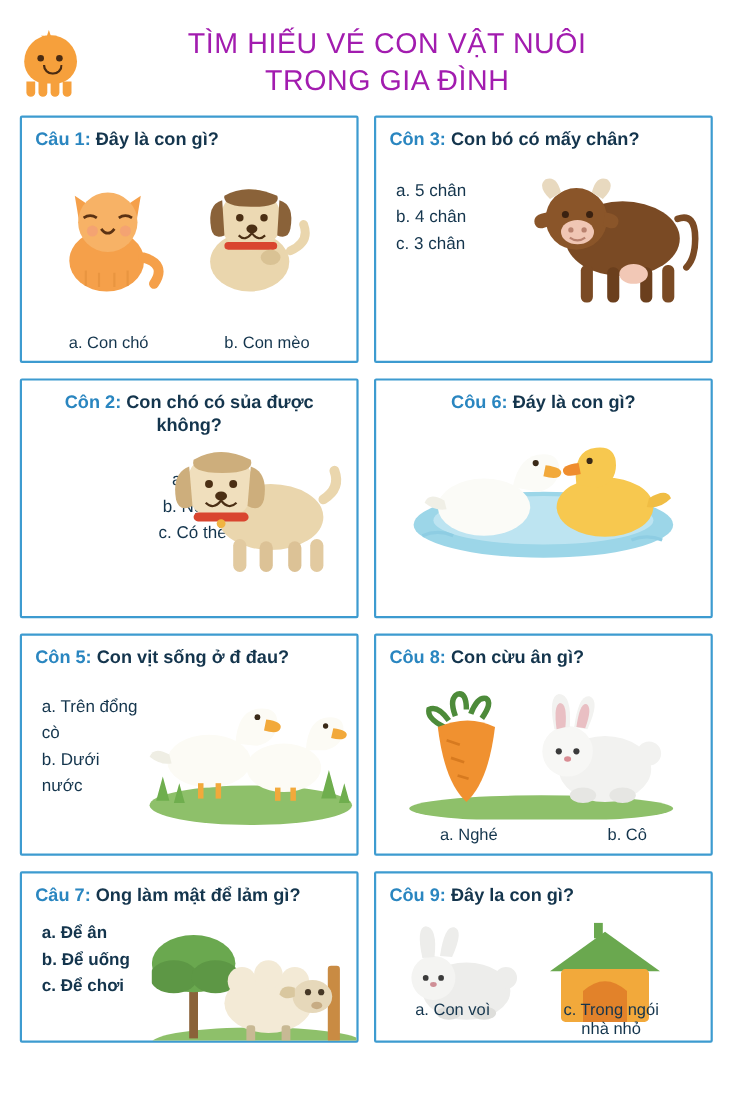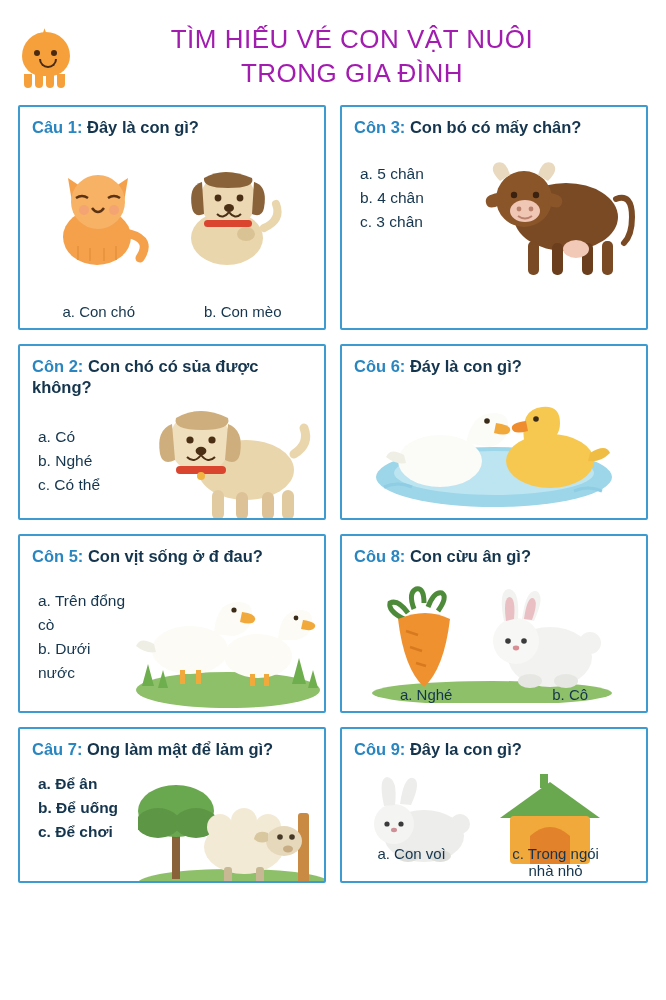--- a/index.html
+++ b/index.html
@@ -110,22 +110,22 @@
   .card {
     border: 2px solid #3d9bd0;
     border-radius: 2px;
     background: #fff;
     padding: 10px 12px 10px 12px;
     box-sizing: border-box;
     position: relative;
     overflow: hidden;
   }
   .card.h1 { height: 225px; }
-  .card.h2 { height: 176px; }
-  .card.h3 { height: 179px; }
+  .card.h2 { height: 218px; text-align: center; }
+  .card.h3 { height: 202px; }
   .card.h4 { height: 156px; }
 
   .q {
     font-size: 16.5px;
     line-height: 1.3;
     color: #155a86;
     font-weight: bold;
     margin-bottom: 4px;
   }
   .q .qnum { color: #2a86c0; }

